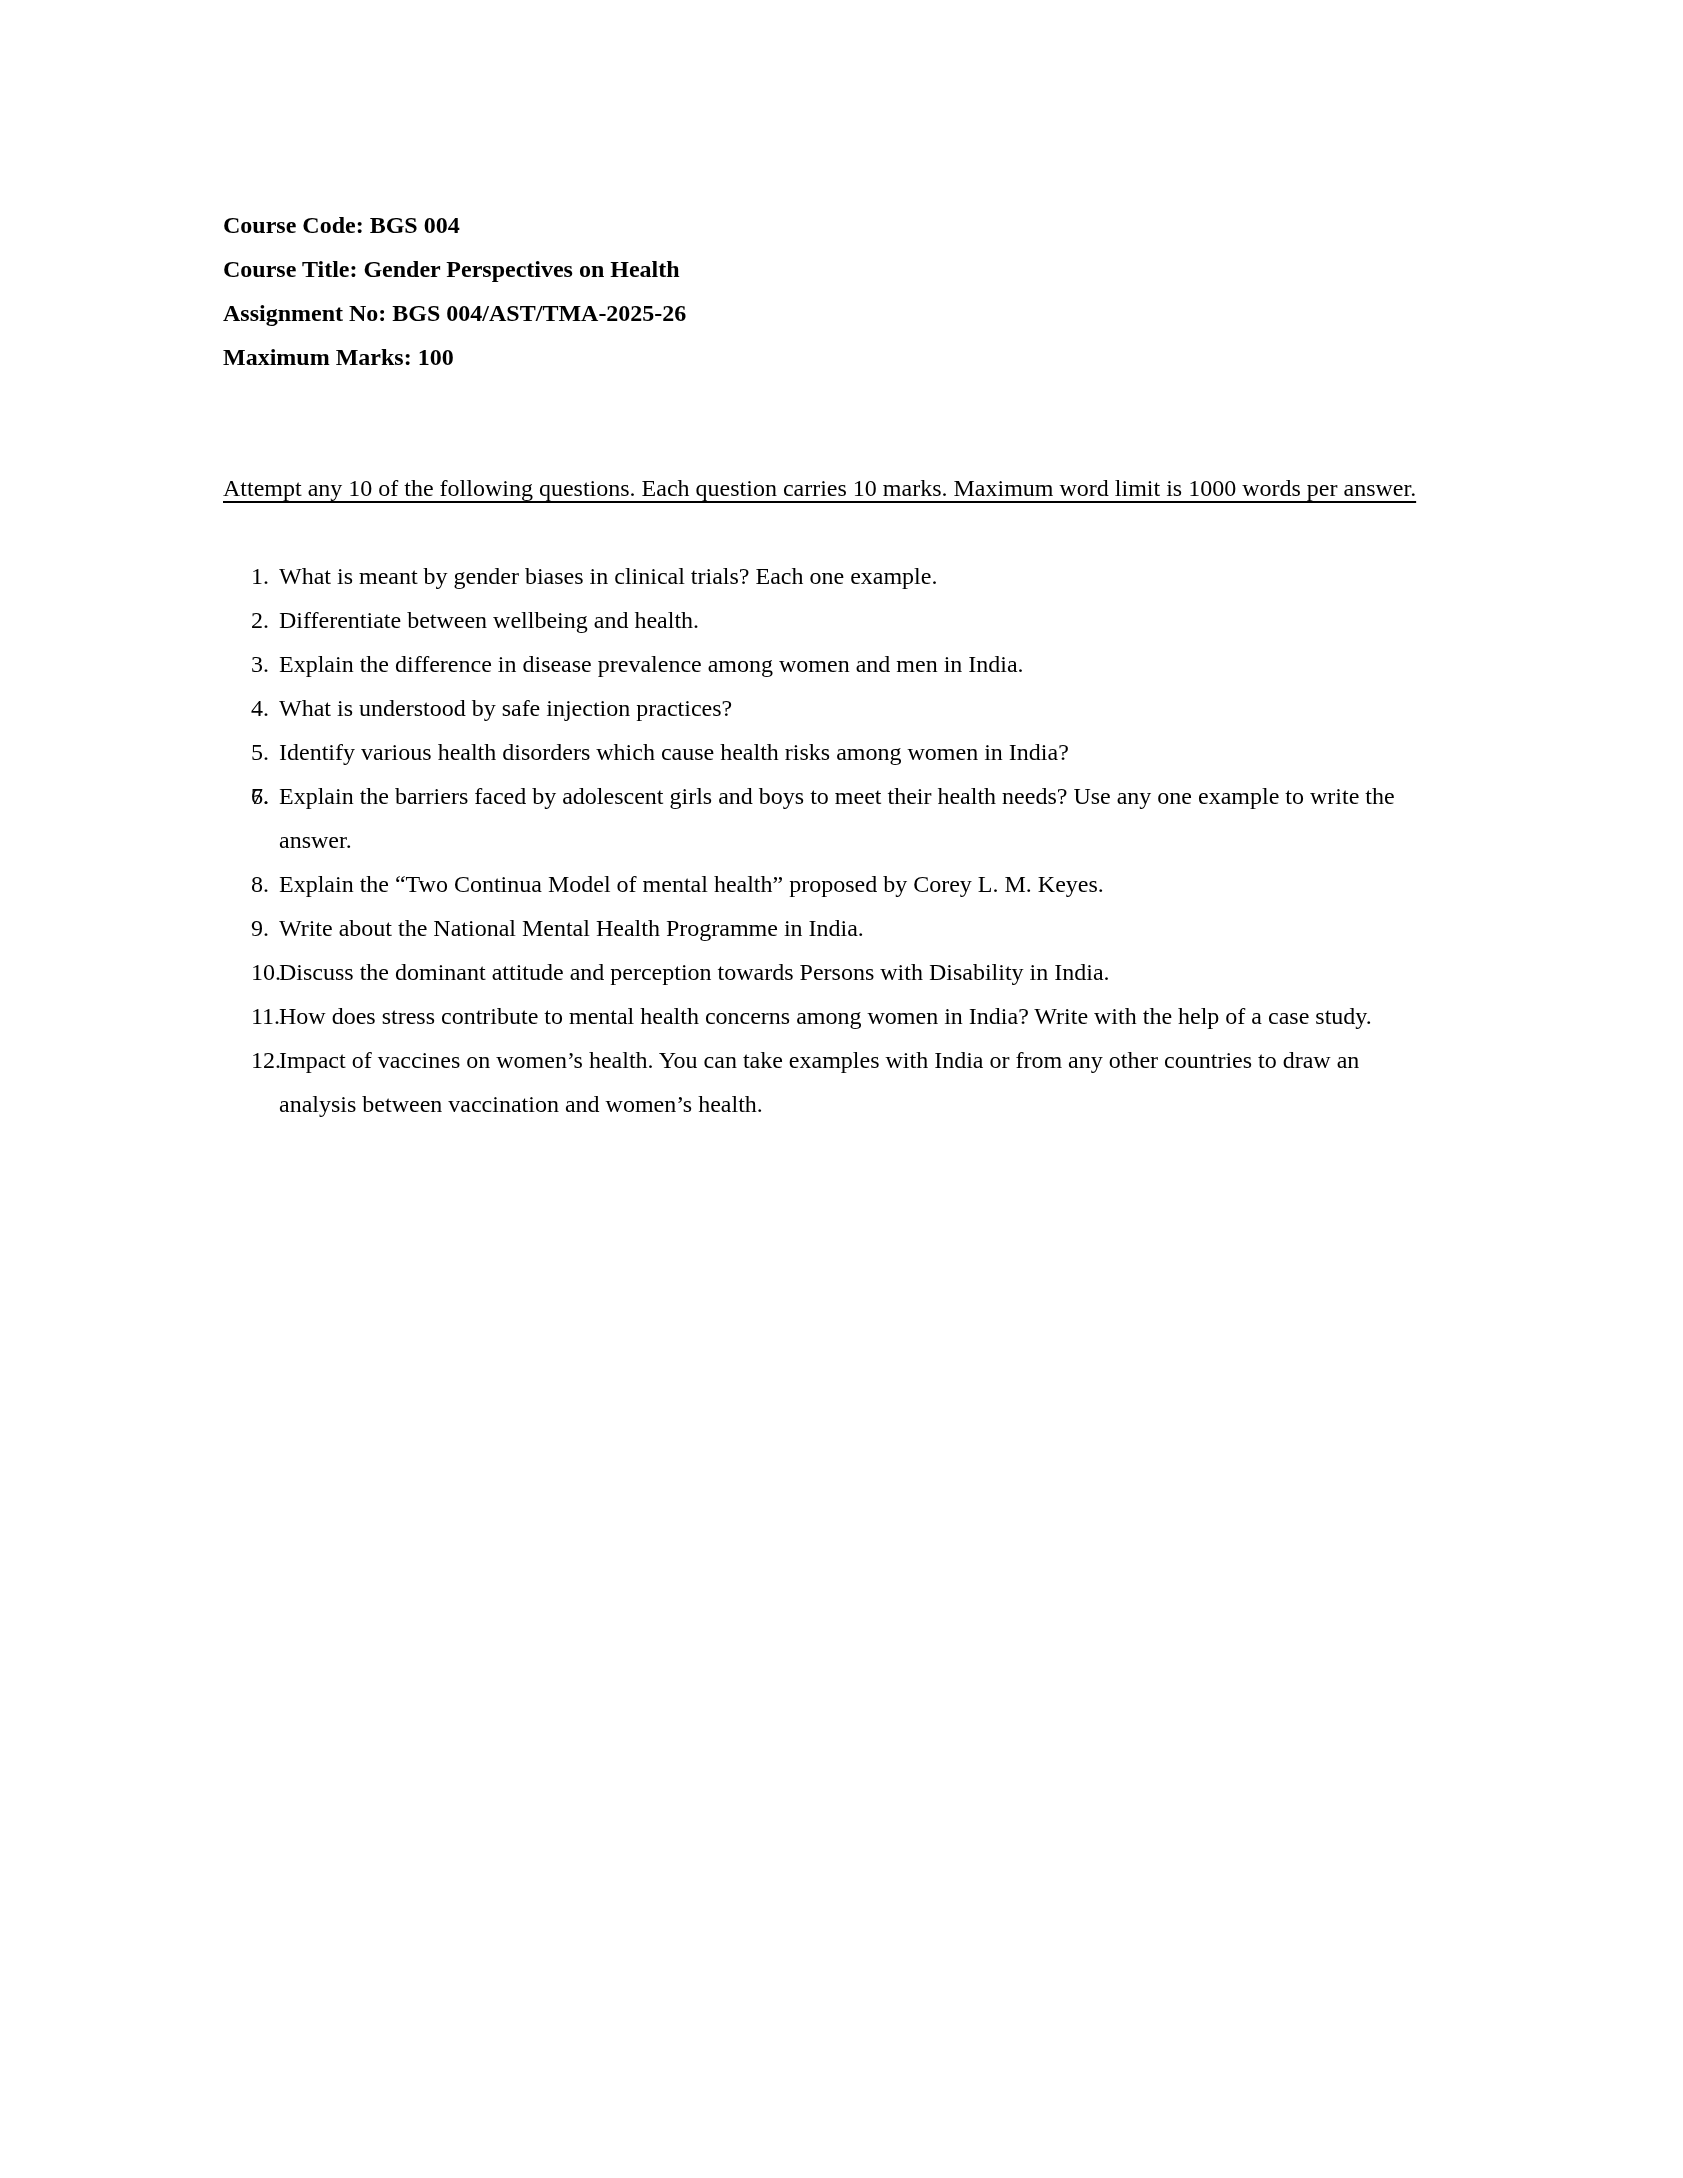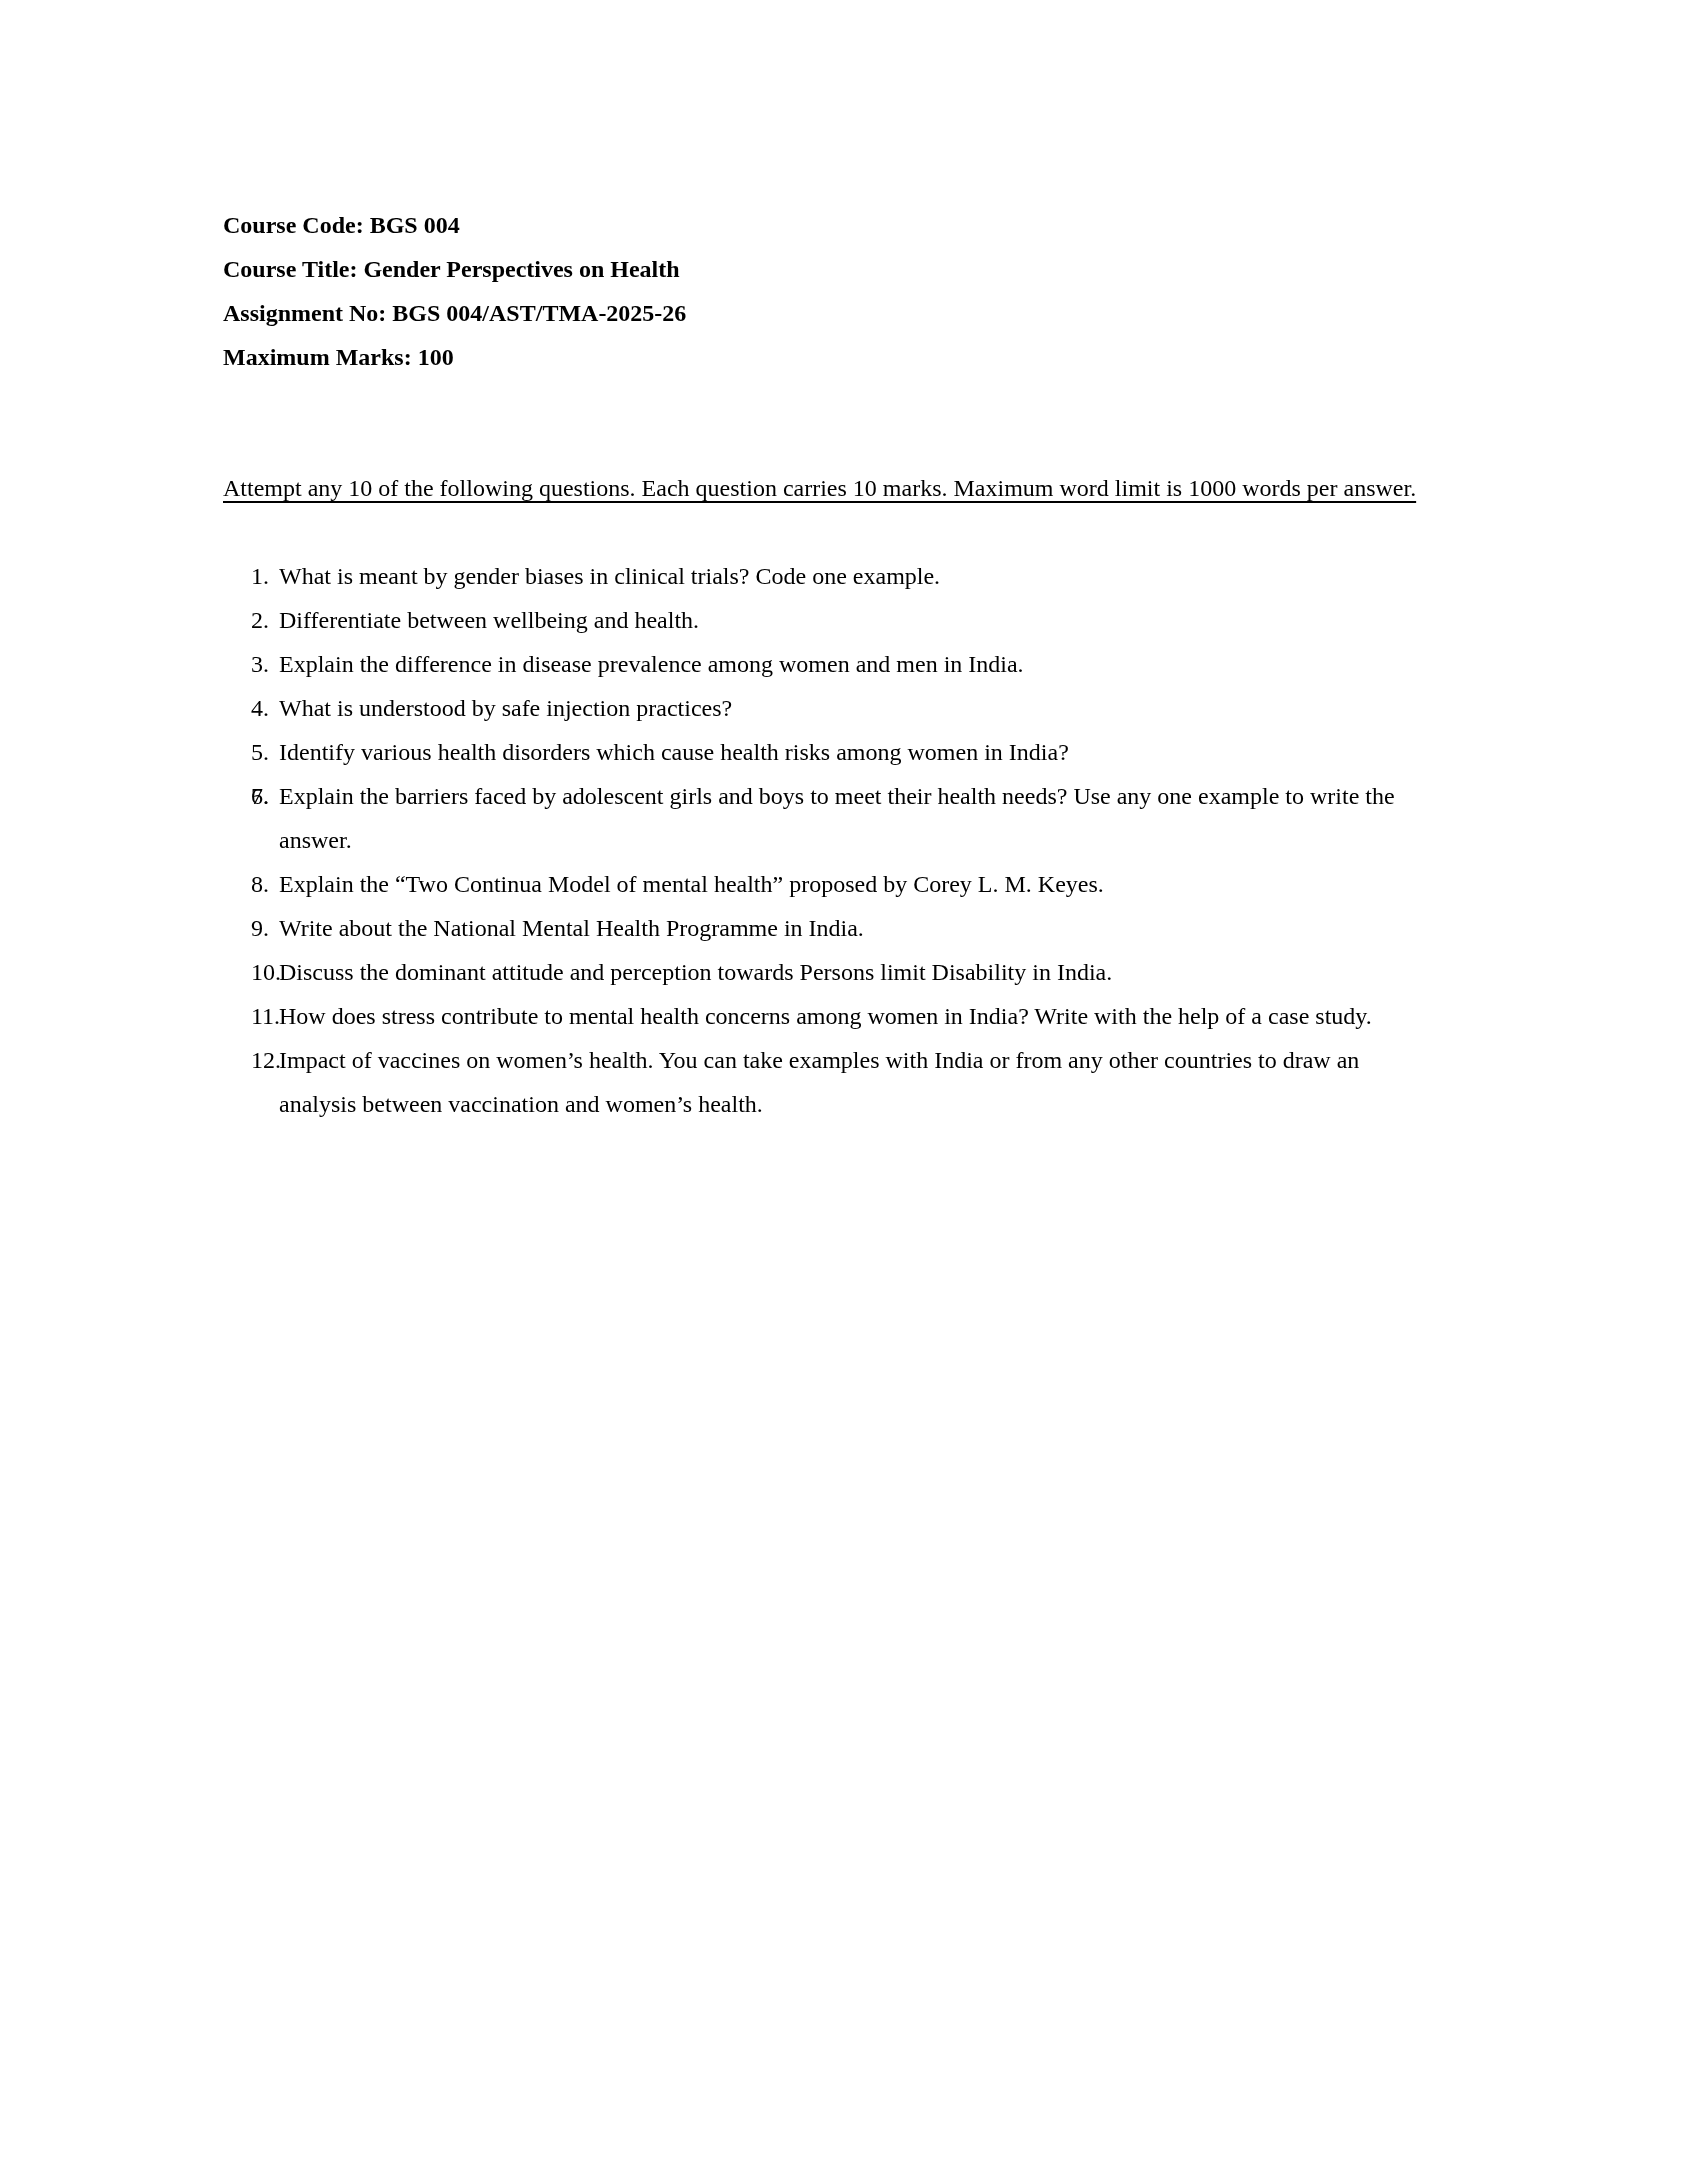--- a/index.html
+++ b/index.html
@@ -55,21 +55,21 @@
     <p>Course Title: Gender Perspectives on Health</p>
     <p>Assignment No: BGS 004/AST/TMA-2025-26</p>
     <p>Maximum Marks: 100</p>
   </div>
 
   <p class="instruction">Attempt any 10 of the following questions. Each question carries 10 marks. Maximum word limit is 1000 words per answer.</p>
 
   <ol class="questions">
     <li>
       <span class="qnum">1.</span>
-      <span class="qtext">What is meant by gender biases in clinical trials? Code one example.</span>
+      <span class="qtext">What is meant by gender biases in clinical trials? Each one example.</span>
     </li>
     <li>
       <span class="qnum">2.</span>
       <span class="qtext">Differentiate between wellbeing and health.</span>
     </li>
     <li>
       <span class="qnum">3.</span>
       <span class="qtext">Explain the difference in disease prevalence among women and men in India.</span>
     </li>
     <li>
@@ -90,21 +90,21 @@
     <li>
       <span class="qnum">8.</span>
       <span class="qtext">Explain the “Two Continua Model of mental health” proposed by Corey L. M. Keyes.</span>
     </li>
     <li>
       <span class="qnum">9.</span>
       <span class="qtext">Write about the National Mental Health Programme in India.</span>
     </li>
     <li>
       <span class="qnum">10.</span>
-      <span class="qtext">Discuss the dominant attitude and perception towards Persons limit Disability in India.</span>
+      <span class="qtext">Discuss the dominant attitude and perception towards Persons with Disability in India.</span>
     </li>
     <li>
       <span class="qnum">11.</span>
       <span class="qtext">How does stress contribute to mental health concerns among women in India? Write with the help of a case study.</span>
     </li>
     <li>
       <span class="qnum">12.</span>
       <span class="qtext">Impact of vaccines on women’s health. You can take examples with India or from any other countries to draw an analysis between vaccination and women’s health.</span>
     </li>
   </ol>

